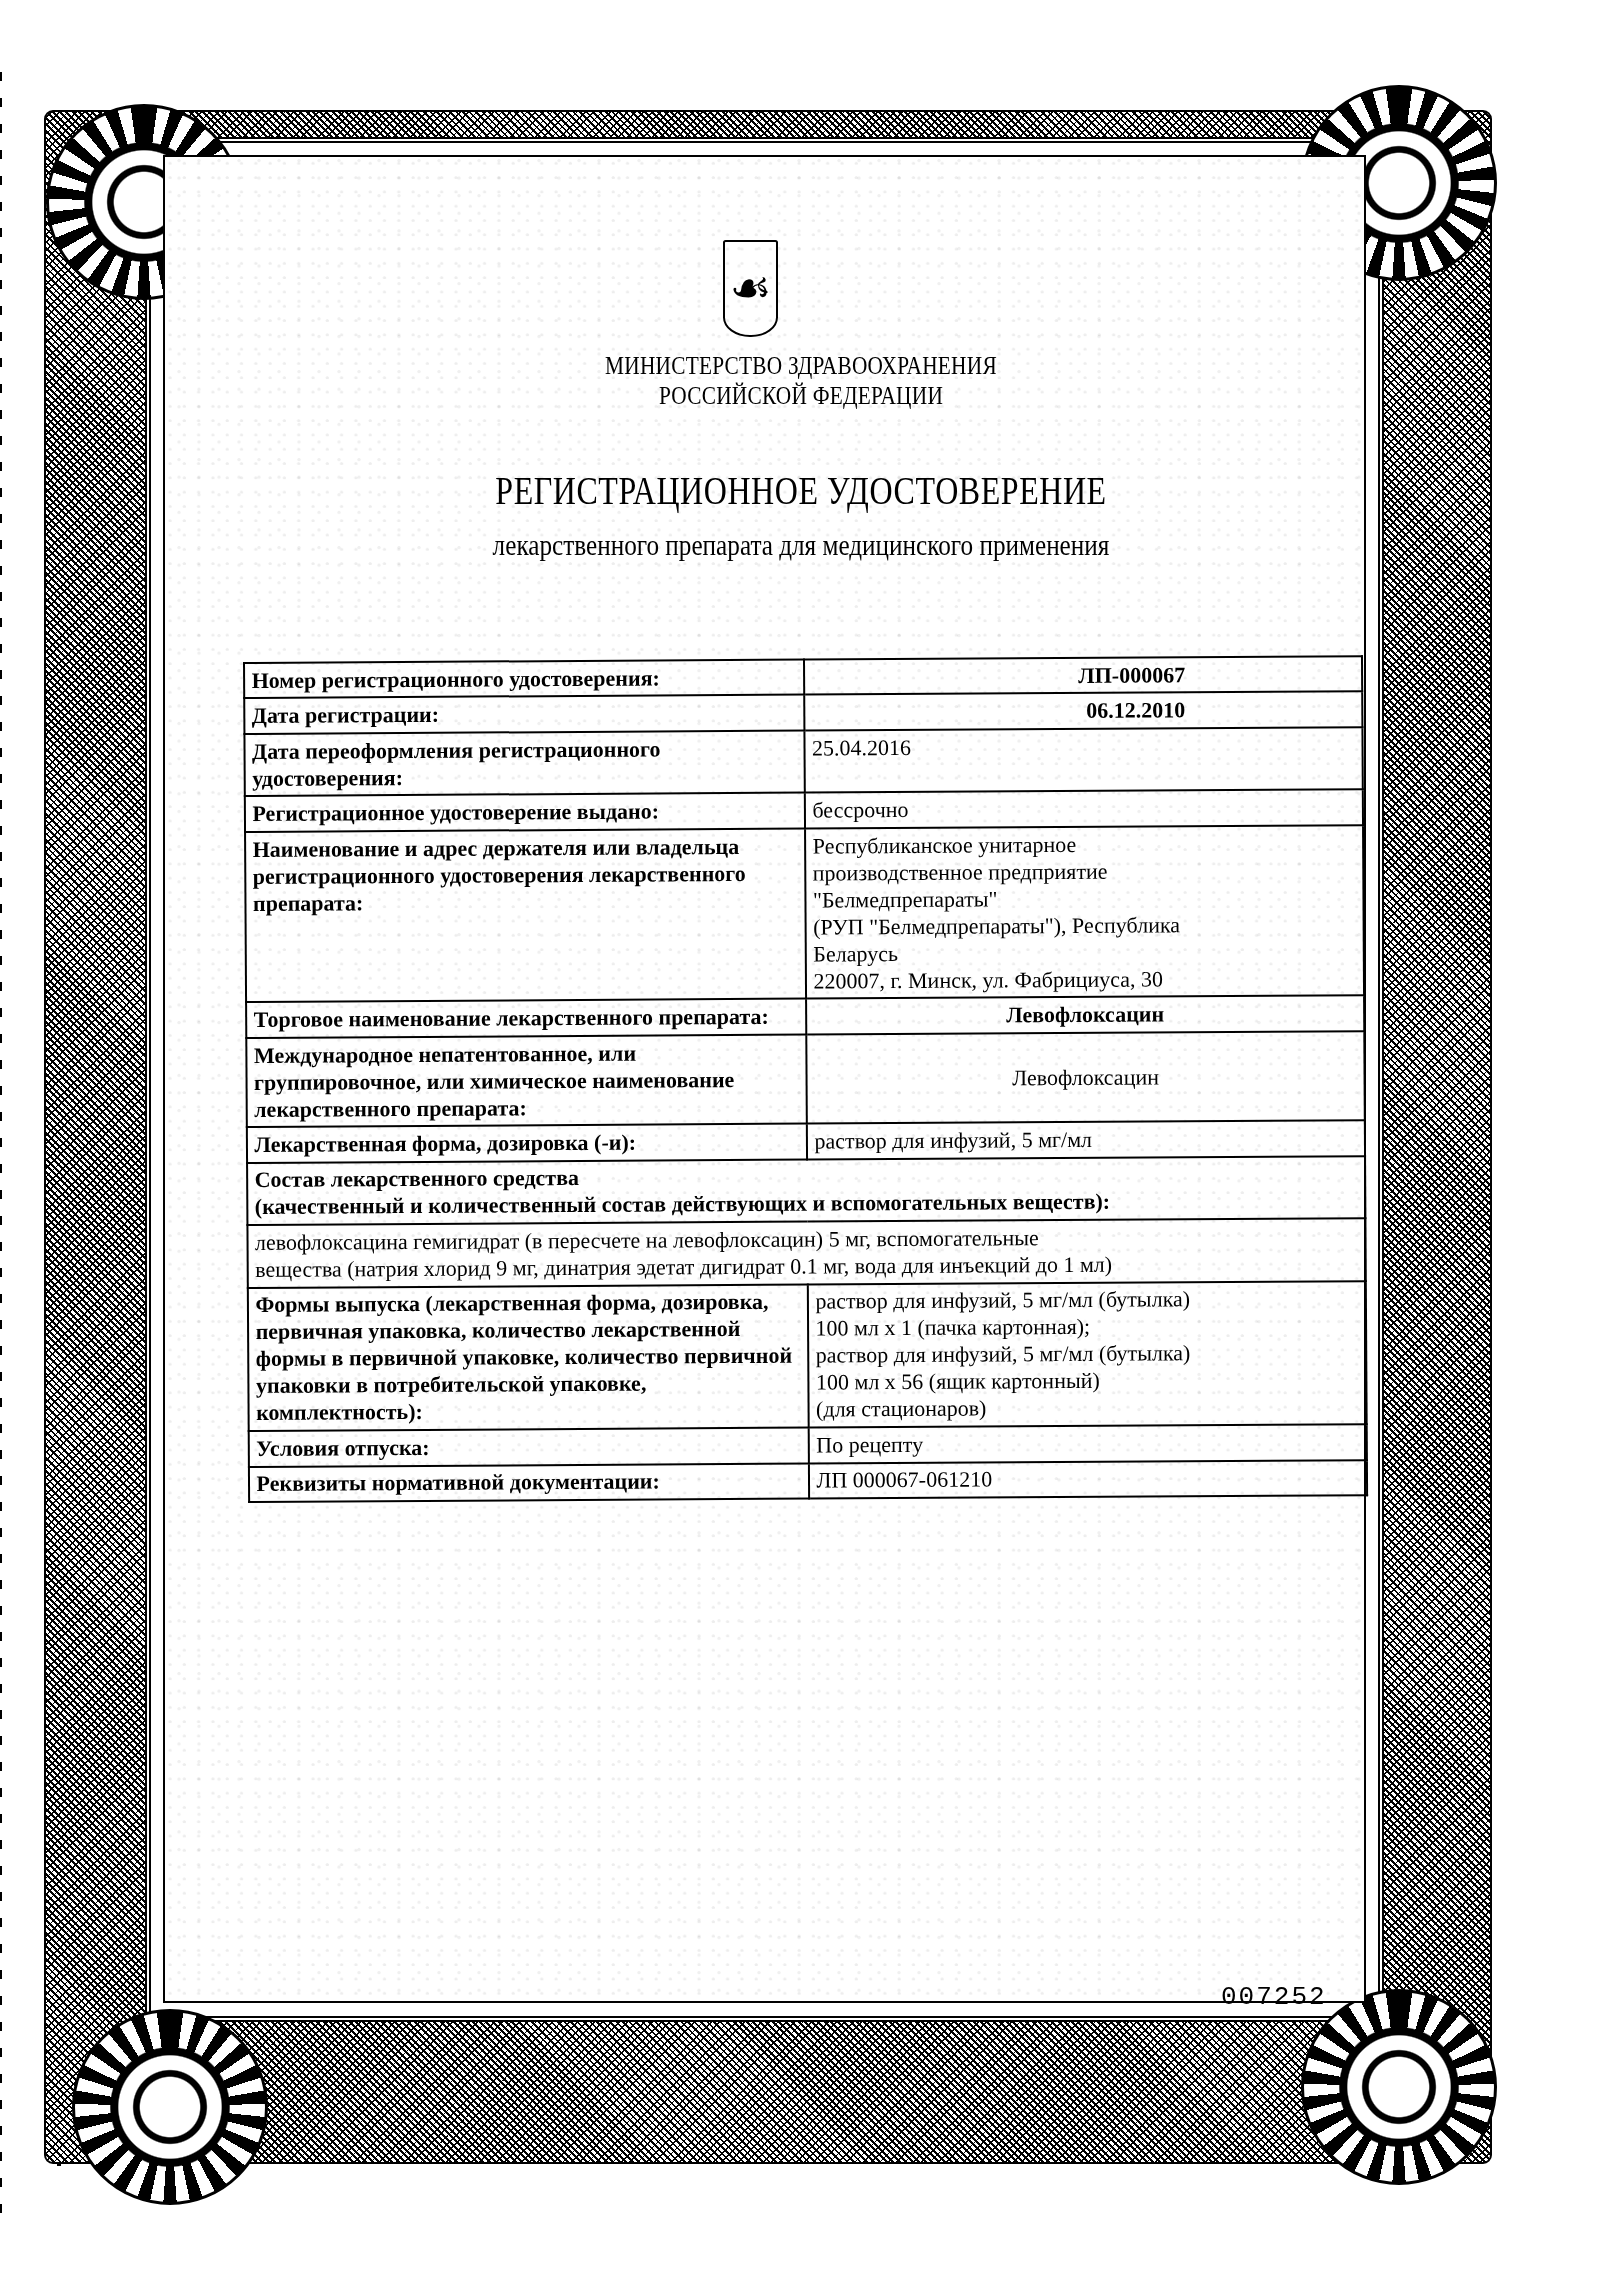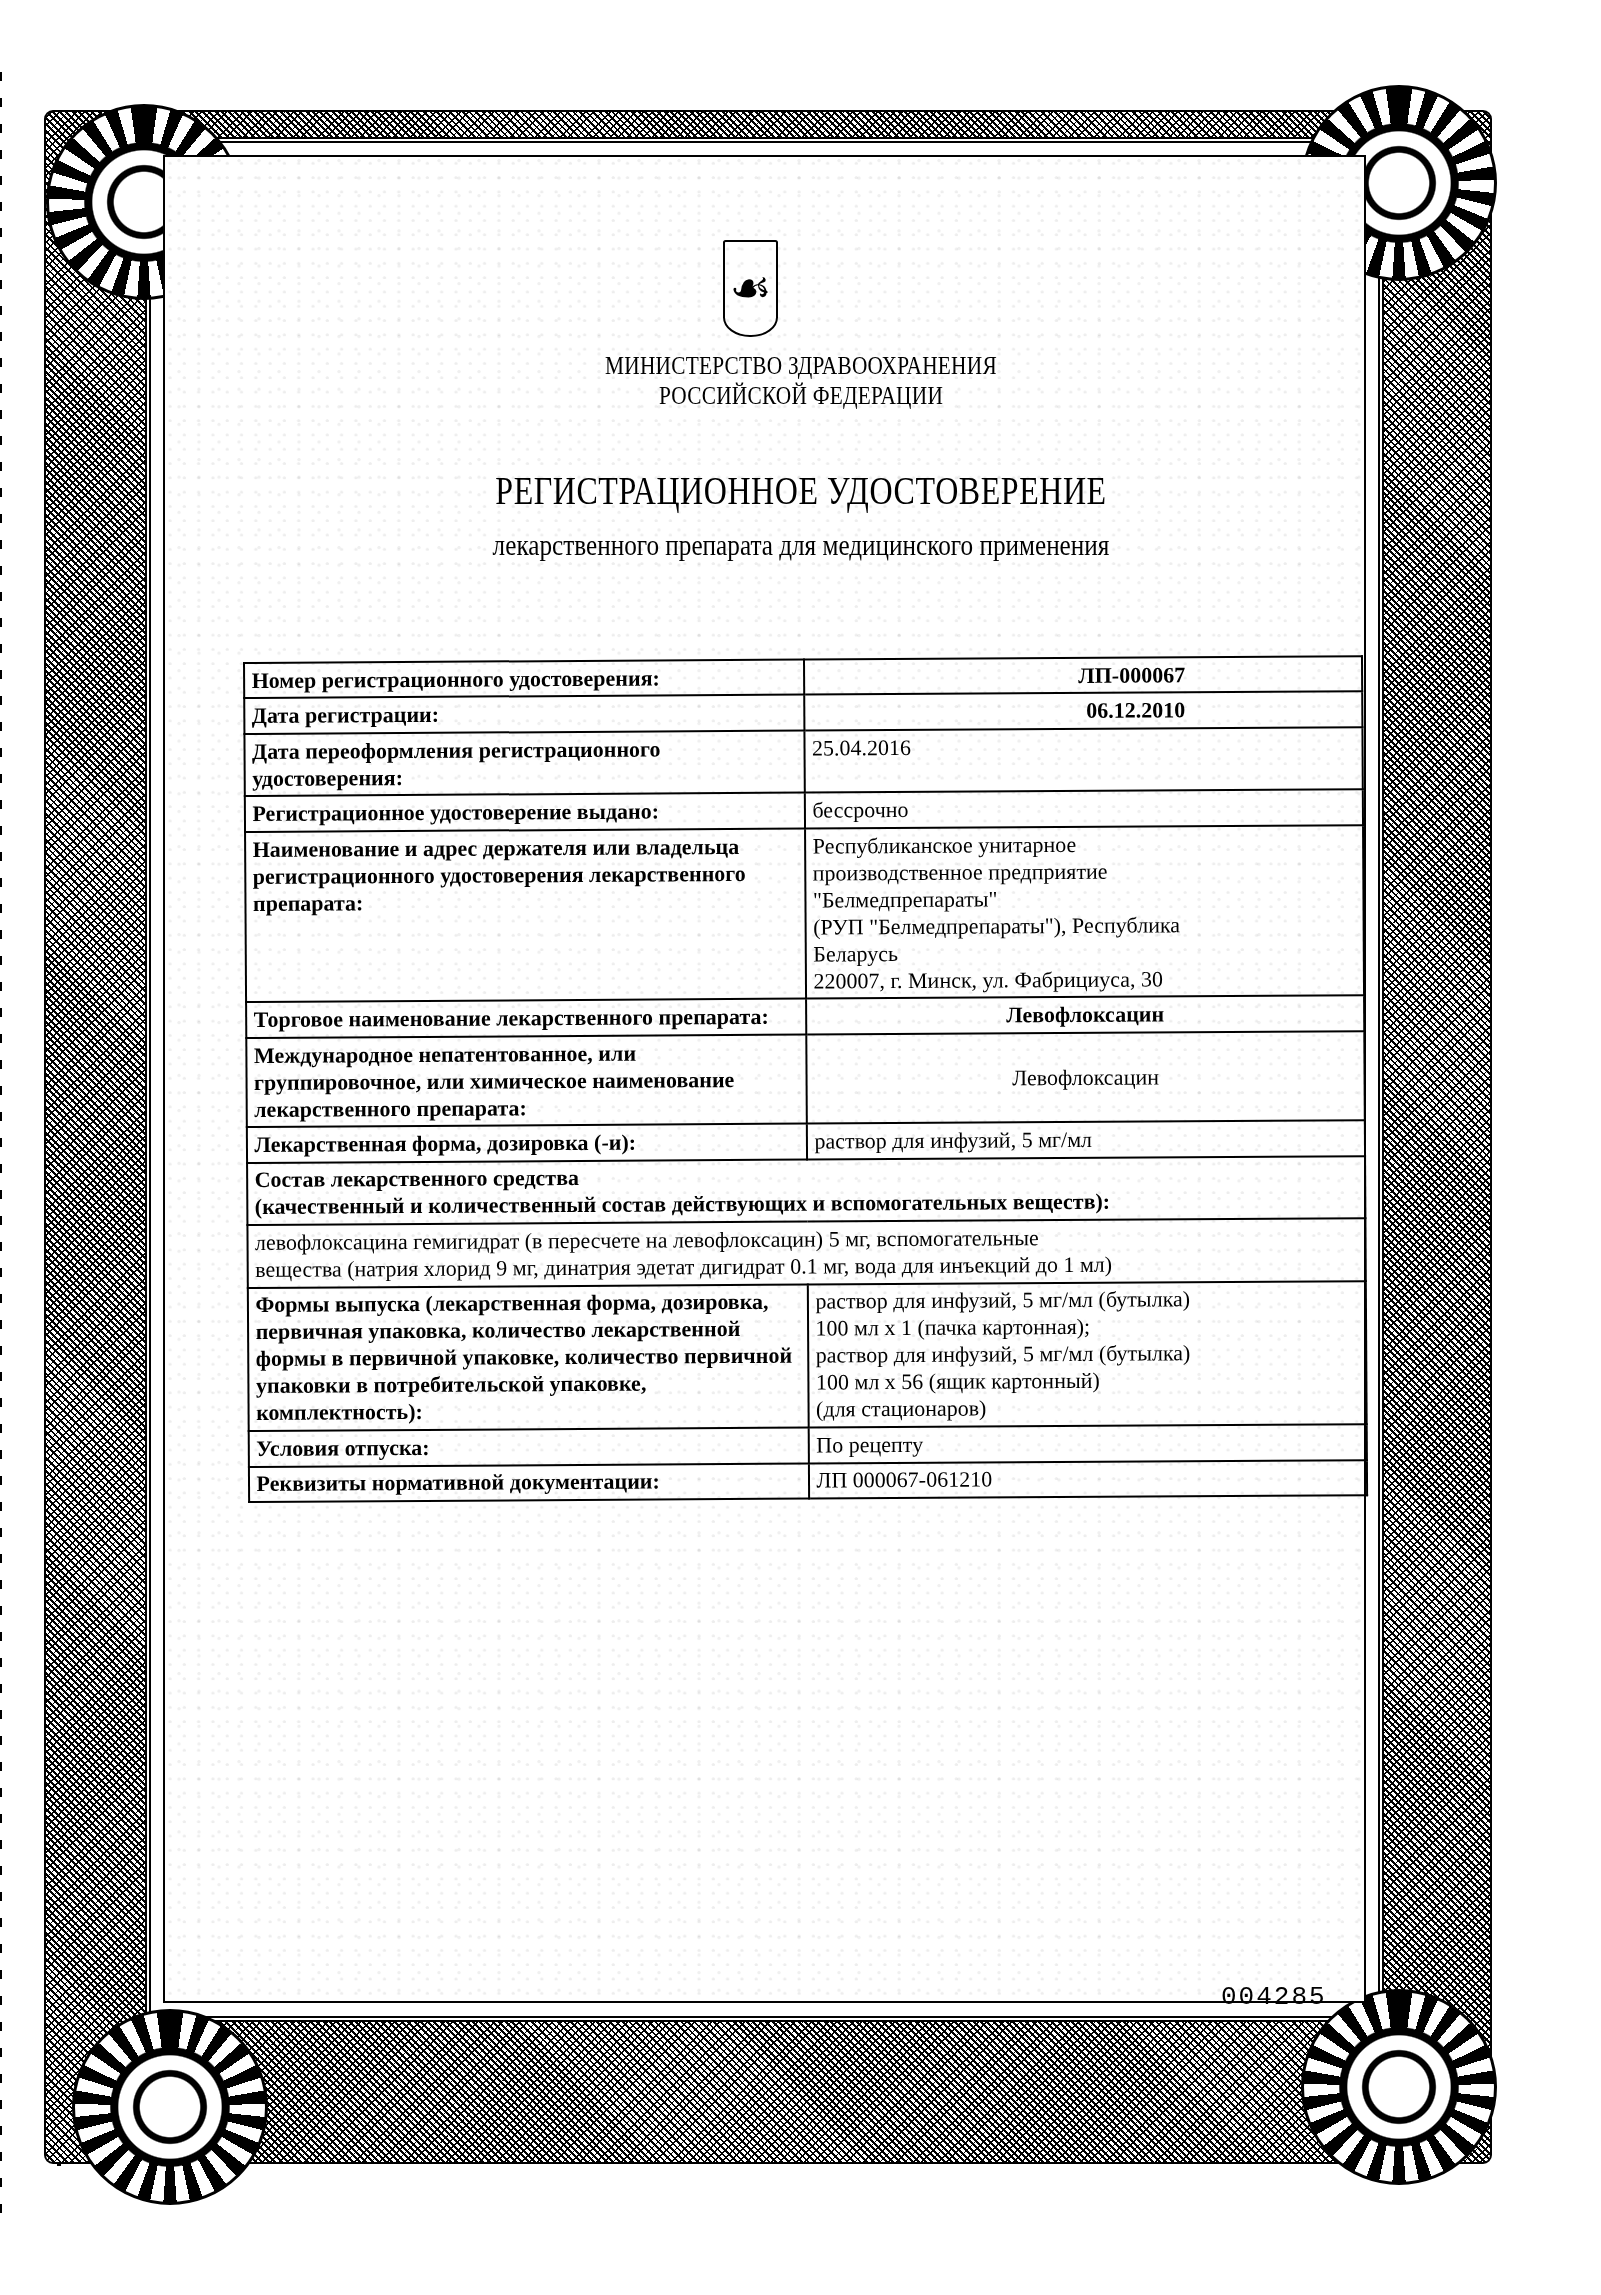--- a/index.html
+++ b/index.html
@@ -189,15 +189,15 @@
     <td class="label">Условия отпуска:</td>
     <td class="value">По рецепту</td>
   </tr>
   <tr>
     <td class="label">Реквизиты нормативной документации:</td>
     <td class="value">ЛП 000067-061210</td>
   </tr>
 </tbody>
   </table>
 
-<div class="serial">004285</div>
+<div class="serial">007252</div>
 <div class="page-dot"></div>
 
 
 </body></html>

